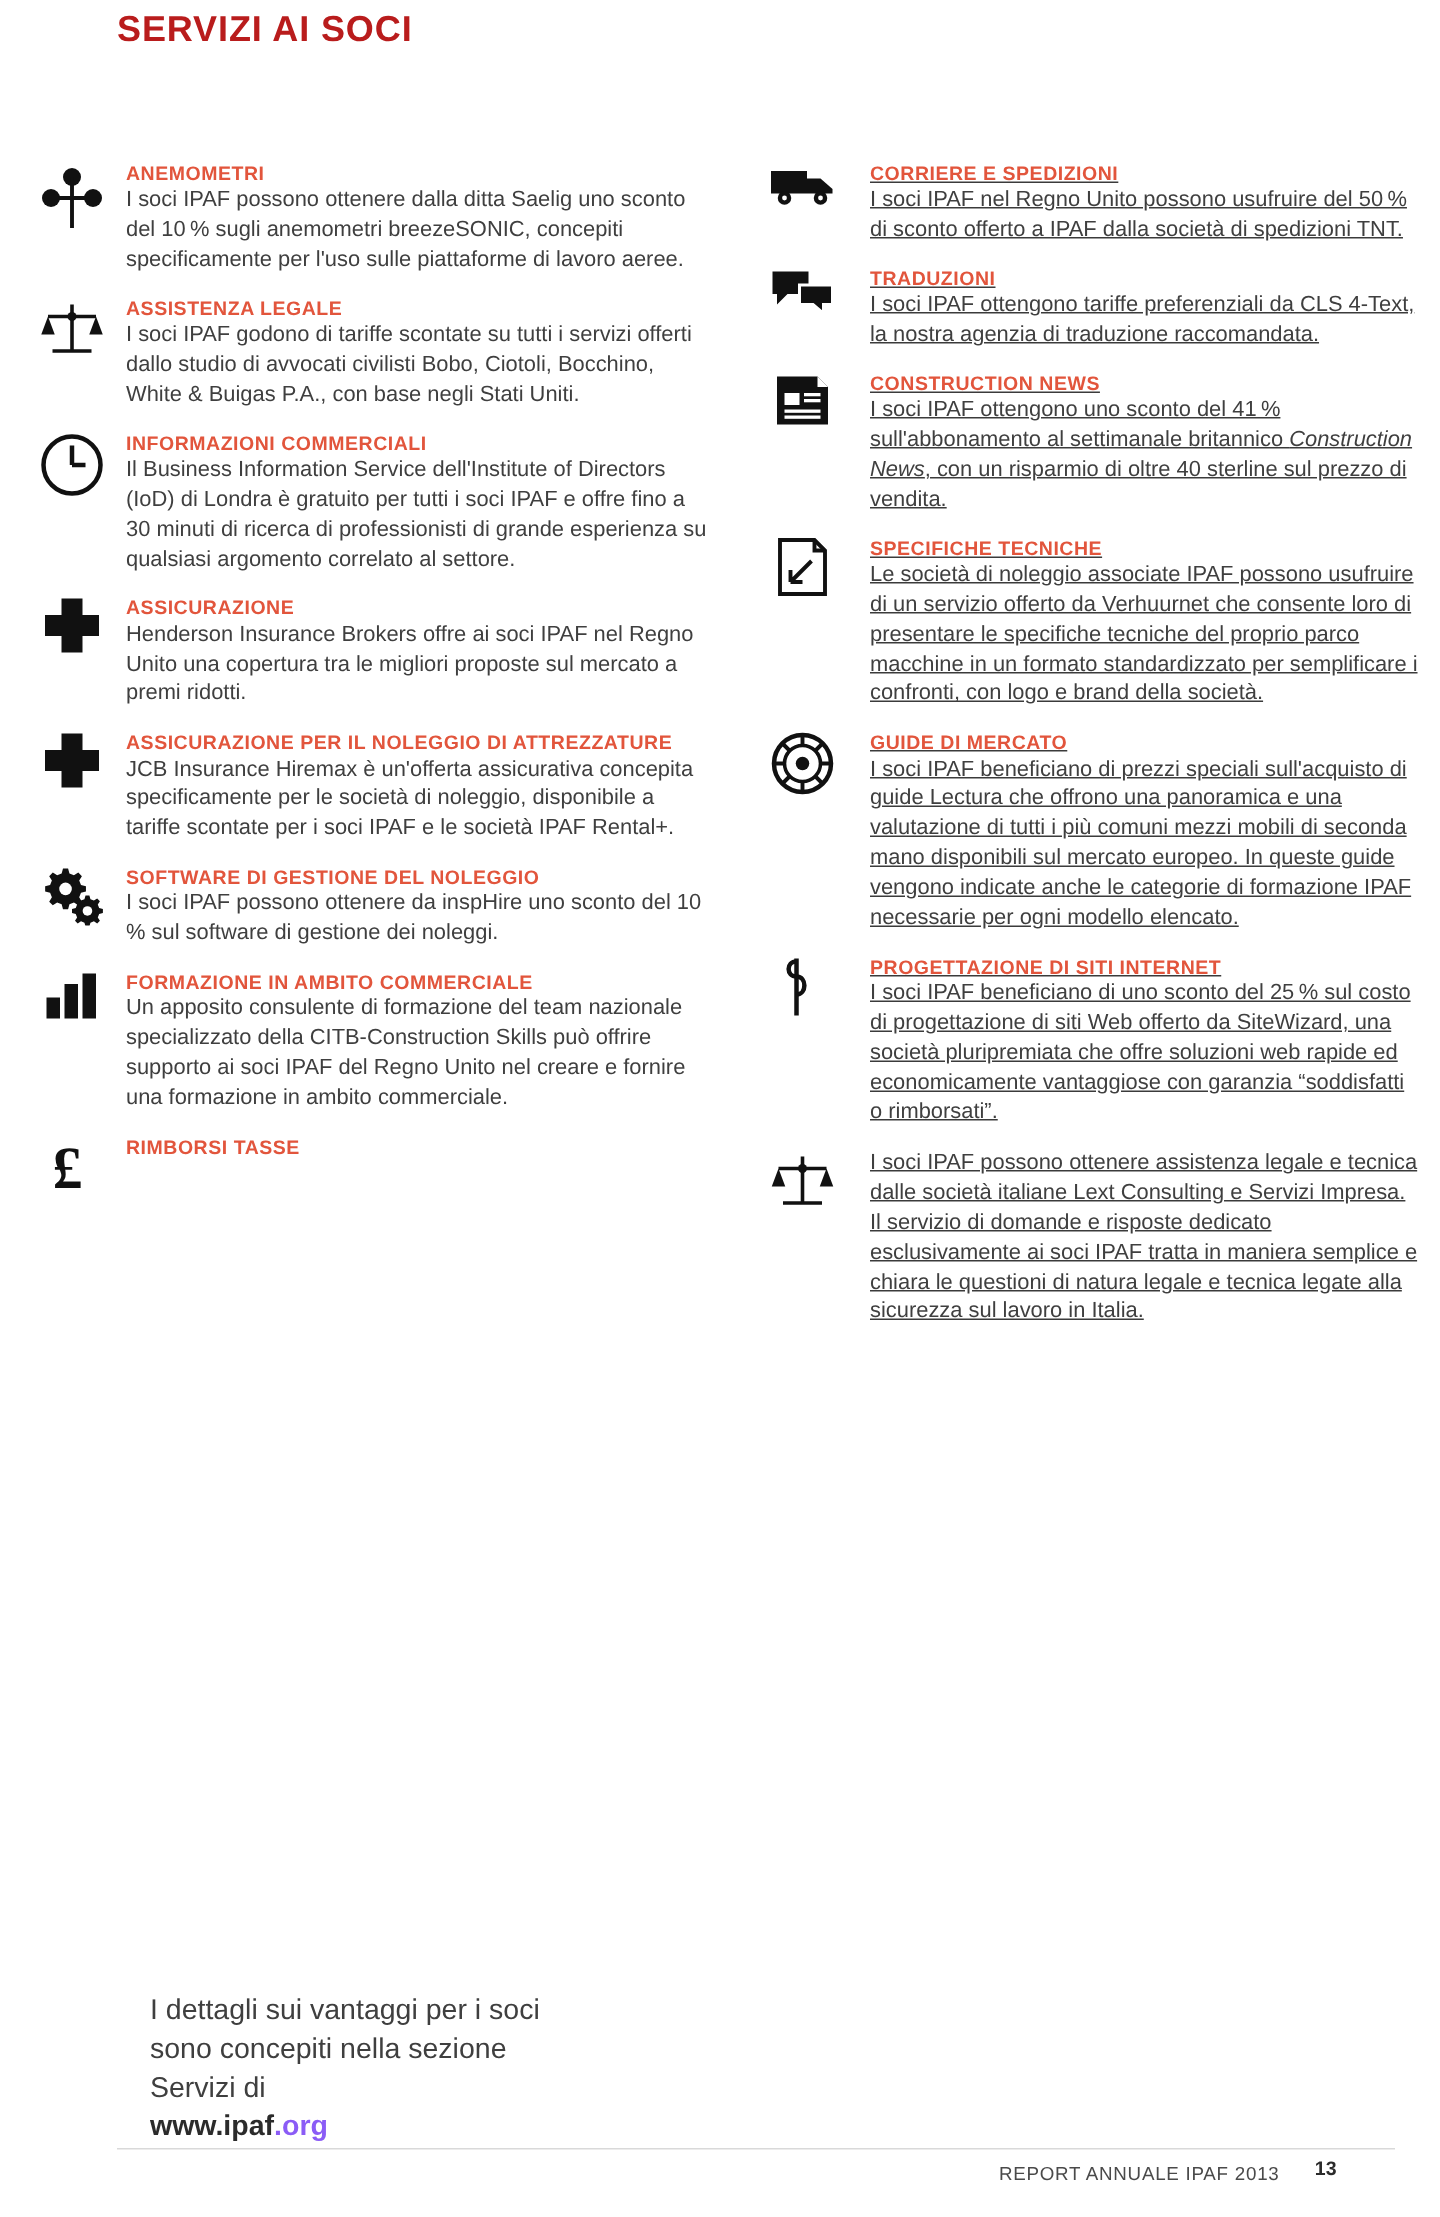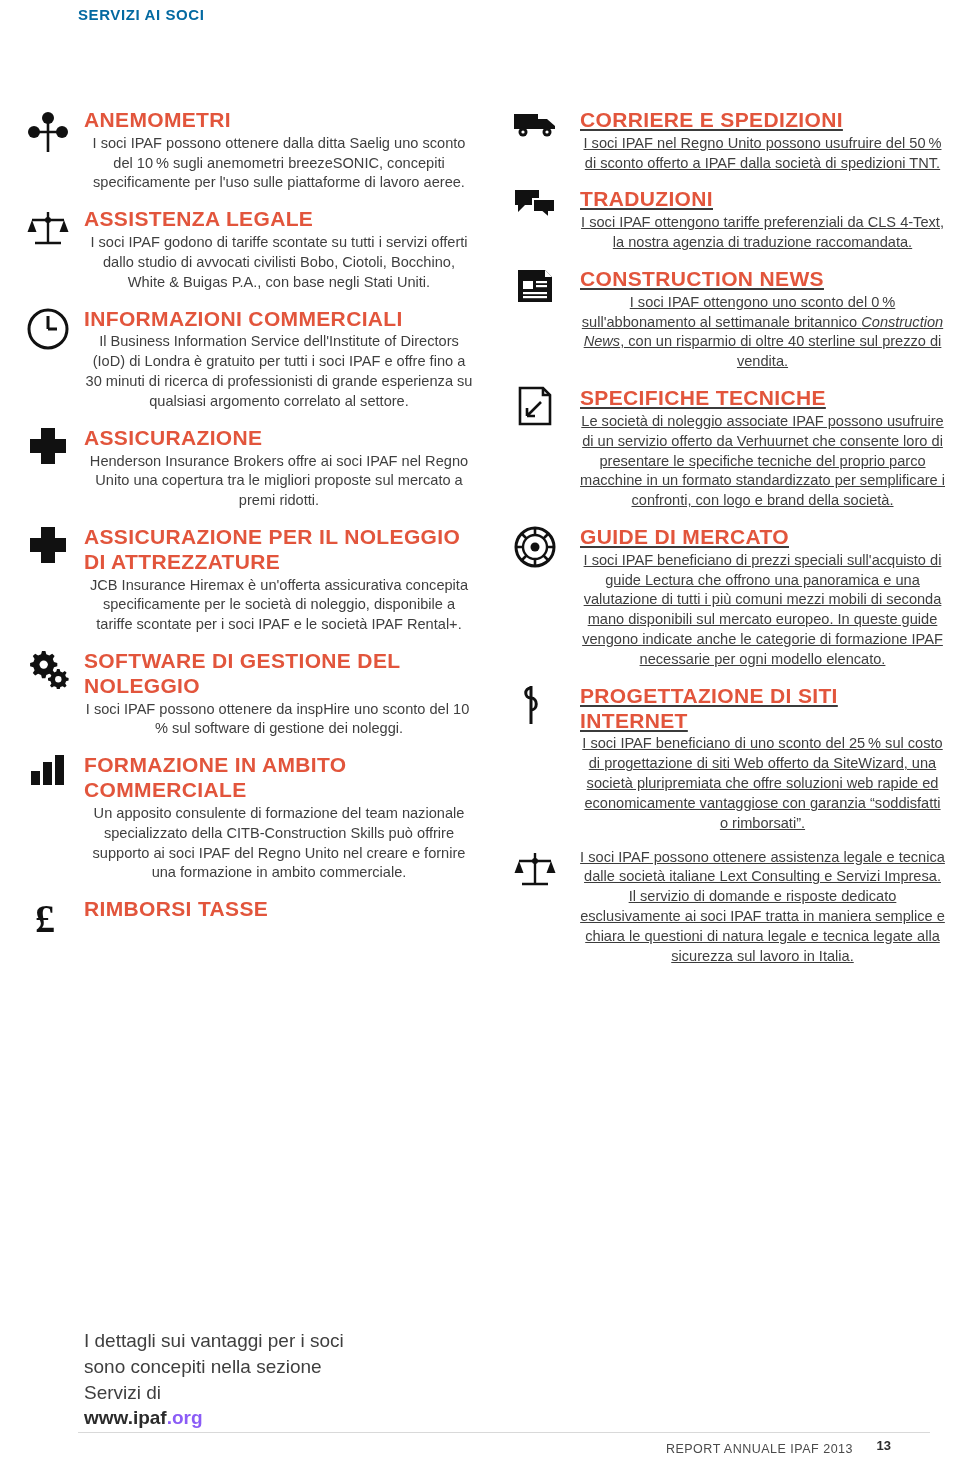--- a/index.html
+++ b/index.html
@@ -14,24 +14,24 @@
     font-family: "Liberation Sans", sans-serif;
     color: #3b3b3b;
     overflow: hidden;
   }
 
   
   .page-header {
     position: absolute;
     left: 78px;
     top: 6px;
-    font-size: 15px;
+    font-size: 24px;
     font-weight: bold;
     letter-spacing: 0.6px;
-    color: #0369a1;
+    color: #b91c1c;
   }
 
   
   .columns {
     position: absolute;
     left: 0;
     top: 108px;
     width: 960px;
   }
   .col {
@@ -54,44 +54,43 @@
     width: 52px;
     height: 46px;
     display: flex;
     align-items: flex-start;
     justify-content: center;
   }
   .entry .icon-slot svg { display: block; }
 
   .entry h3 {
     margin: 0 0 1px 0;
-    font-size: 21px;
+    font-size: 13px;
     font-weight: bold;
     letter-spacing: 0.35px;
     color: #e2553c;
     line-height: 1.18;
     text-transform: uppercase;
   }
   .entry p {
     margin: 0;
     font-size: 14.6px;
     line-height: 1.36;
     color: #3f3f3f;
-    text-align: center;
   }
   .entry p i { font-style: italic; }
 
   
   .col-right .entry { padding-left: 75px; text-decoration: underline; }
   .col-right .entry .icon-slot { width: 60px; }
 
   
   .footer-note {
     position: absolute;
-    left: 84px;
+    left: 100px;
     top: 1328px;
     font-size: 19px;
     line-height: 1.36;
     color: #3f3f3f;
   }
   .footer-note .url {
     font-weight: bold;
     color: #2b2b2b;
   }
   .footer-note .url .org { color: #8b5cf6; }
@@ -268,21 +267,21 @@
           <path d="M30 3 V10 H37 Z" fill="#fff"></path>
           <rect x="8" y="14" width="10" height="8" fill="#fff"></rect>
           <rect x="21" y="14" width="11" height="2.2" fill="#fff"></rect>
           <rect x="21" y="18" width="11" height="2.2" fill="#fff"></rect>
           <rect x="8" y="25" width="24" height="2.2" fill="#fff"></rect>
           <rect x="8" y="29" width="24" height="2.2" fill="#fff"></rect>
         </svg>
       </span>
       <h3>CONSTRUCTION NEWS</h3>
       <p>
-        <span>I soci IPAF ottengono uno sconto del 0 % sull'abbonamento al settimanale britannico </span><i>Construction News</i><span>, con un risparmio di oltre 40 sterline sul prezzo di vendita.</span>
+        <span>I soci IPAF ottengono uno sconto del 41 % sull'abbonamento al settimanale britannico </span><i>Construction News</i><span>, con un risparmio di oltre 40 sterline sul prezzo di vendita.</span>
       </p>
     </div>
 
     <div class="entry">
       <span class="icon-slot">
         <svg width="40" height="40" viewBox="0 0 40 40">
           <path d="M5 2 H28 L35 9 V38 H5 Z" fill="none" stroke="#111" stroke-width="2.6"></path>
           <path d="M28 2 V9 H35" fill="none" stroke="#111" stroke-width="2.6"></path>
           <path d="M12 30 L26 16 M12 30 L12 22 M12 30 L20 30" stroke="#111" stroke-width="2.6" fill="none"></path>
         </svg>

